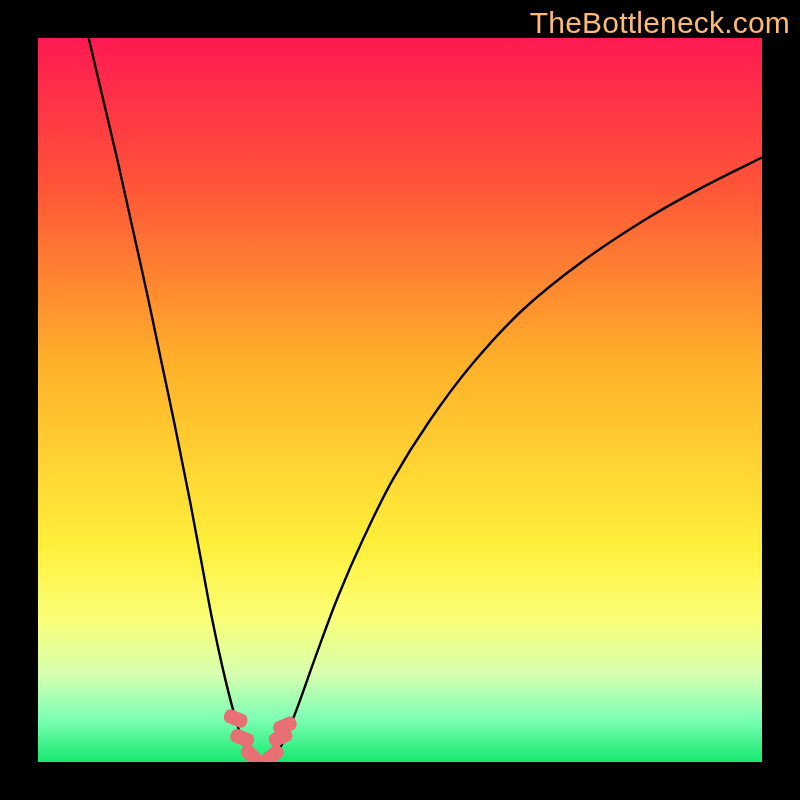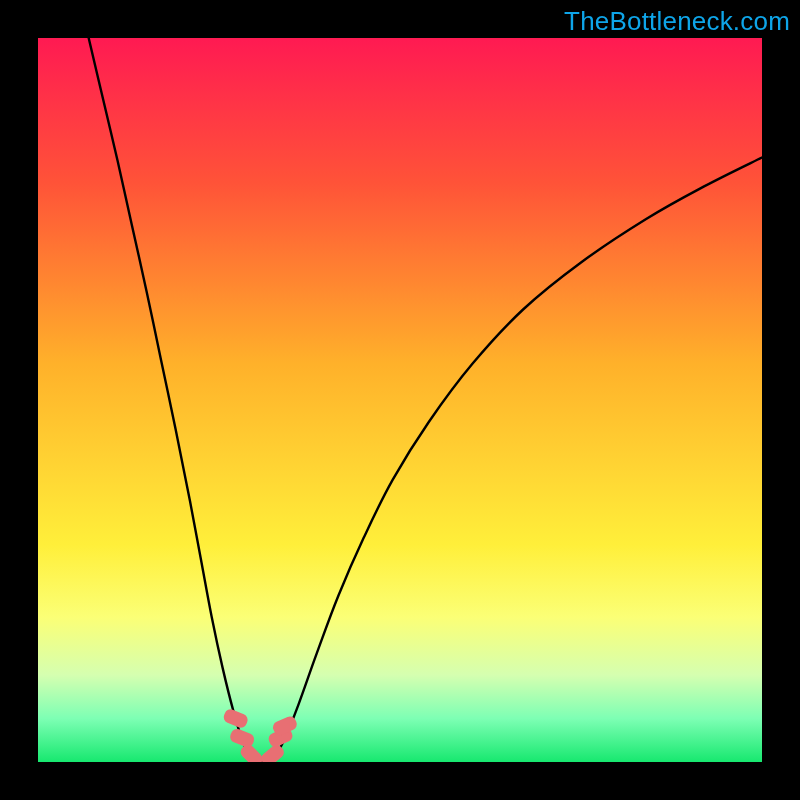--- a/index.html
+++ b/index.html
@@ -23,23 +23,23 @@
     left: 38px;
     top: 38px;
     width: 724px;
     height: 724px;
   }
   .watermark {
     position: absolute;
     top: 6px;
     right: 10px;
     font-family: Arial, Helvetica, sans-serif;
-    font-size: 26px;
+    font-size: 30px;
     font-weight: 500;
-    color: #0ea5e9;
+    color: #fdba74;
     letter-spacing: 0.2px;
   }
   svg { display: block; }
 </style>
 </head>
 <body>
 
 <div class="frame">
   <div class="watermark">TheBottleneck.com</div>
   <div class="plot">

